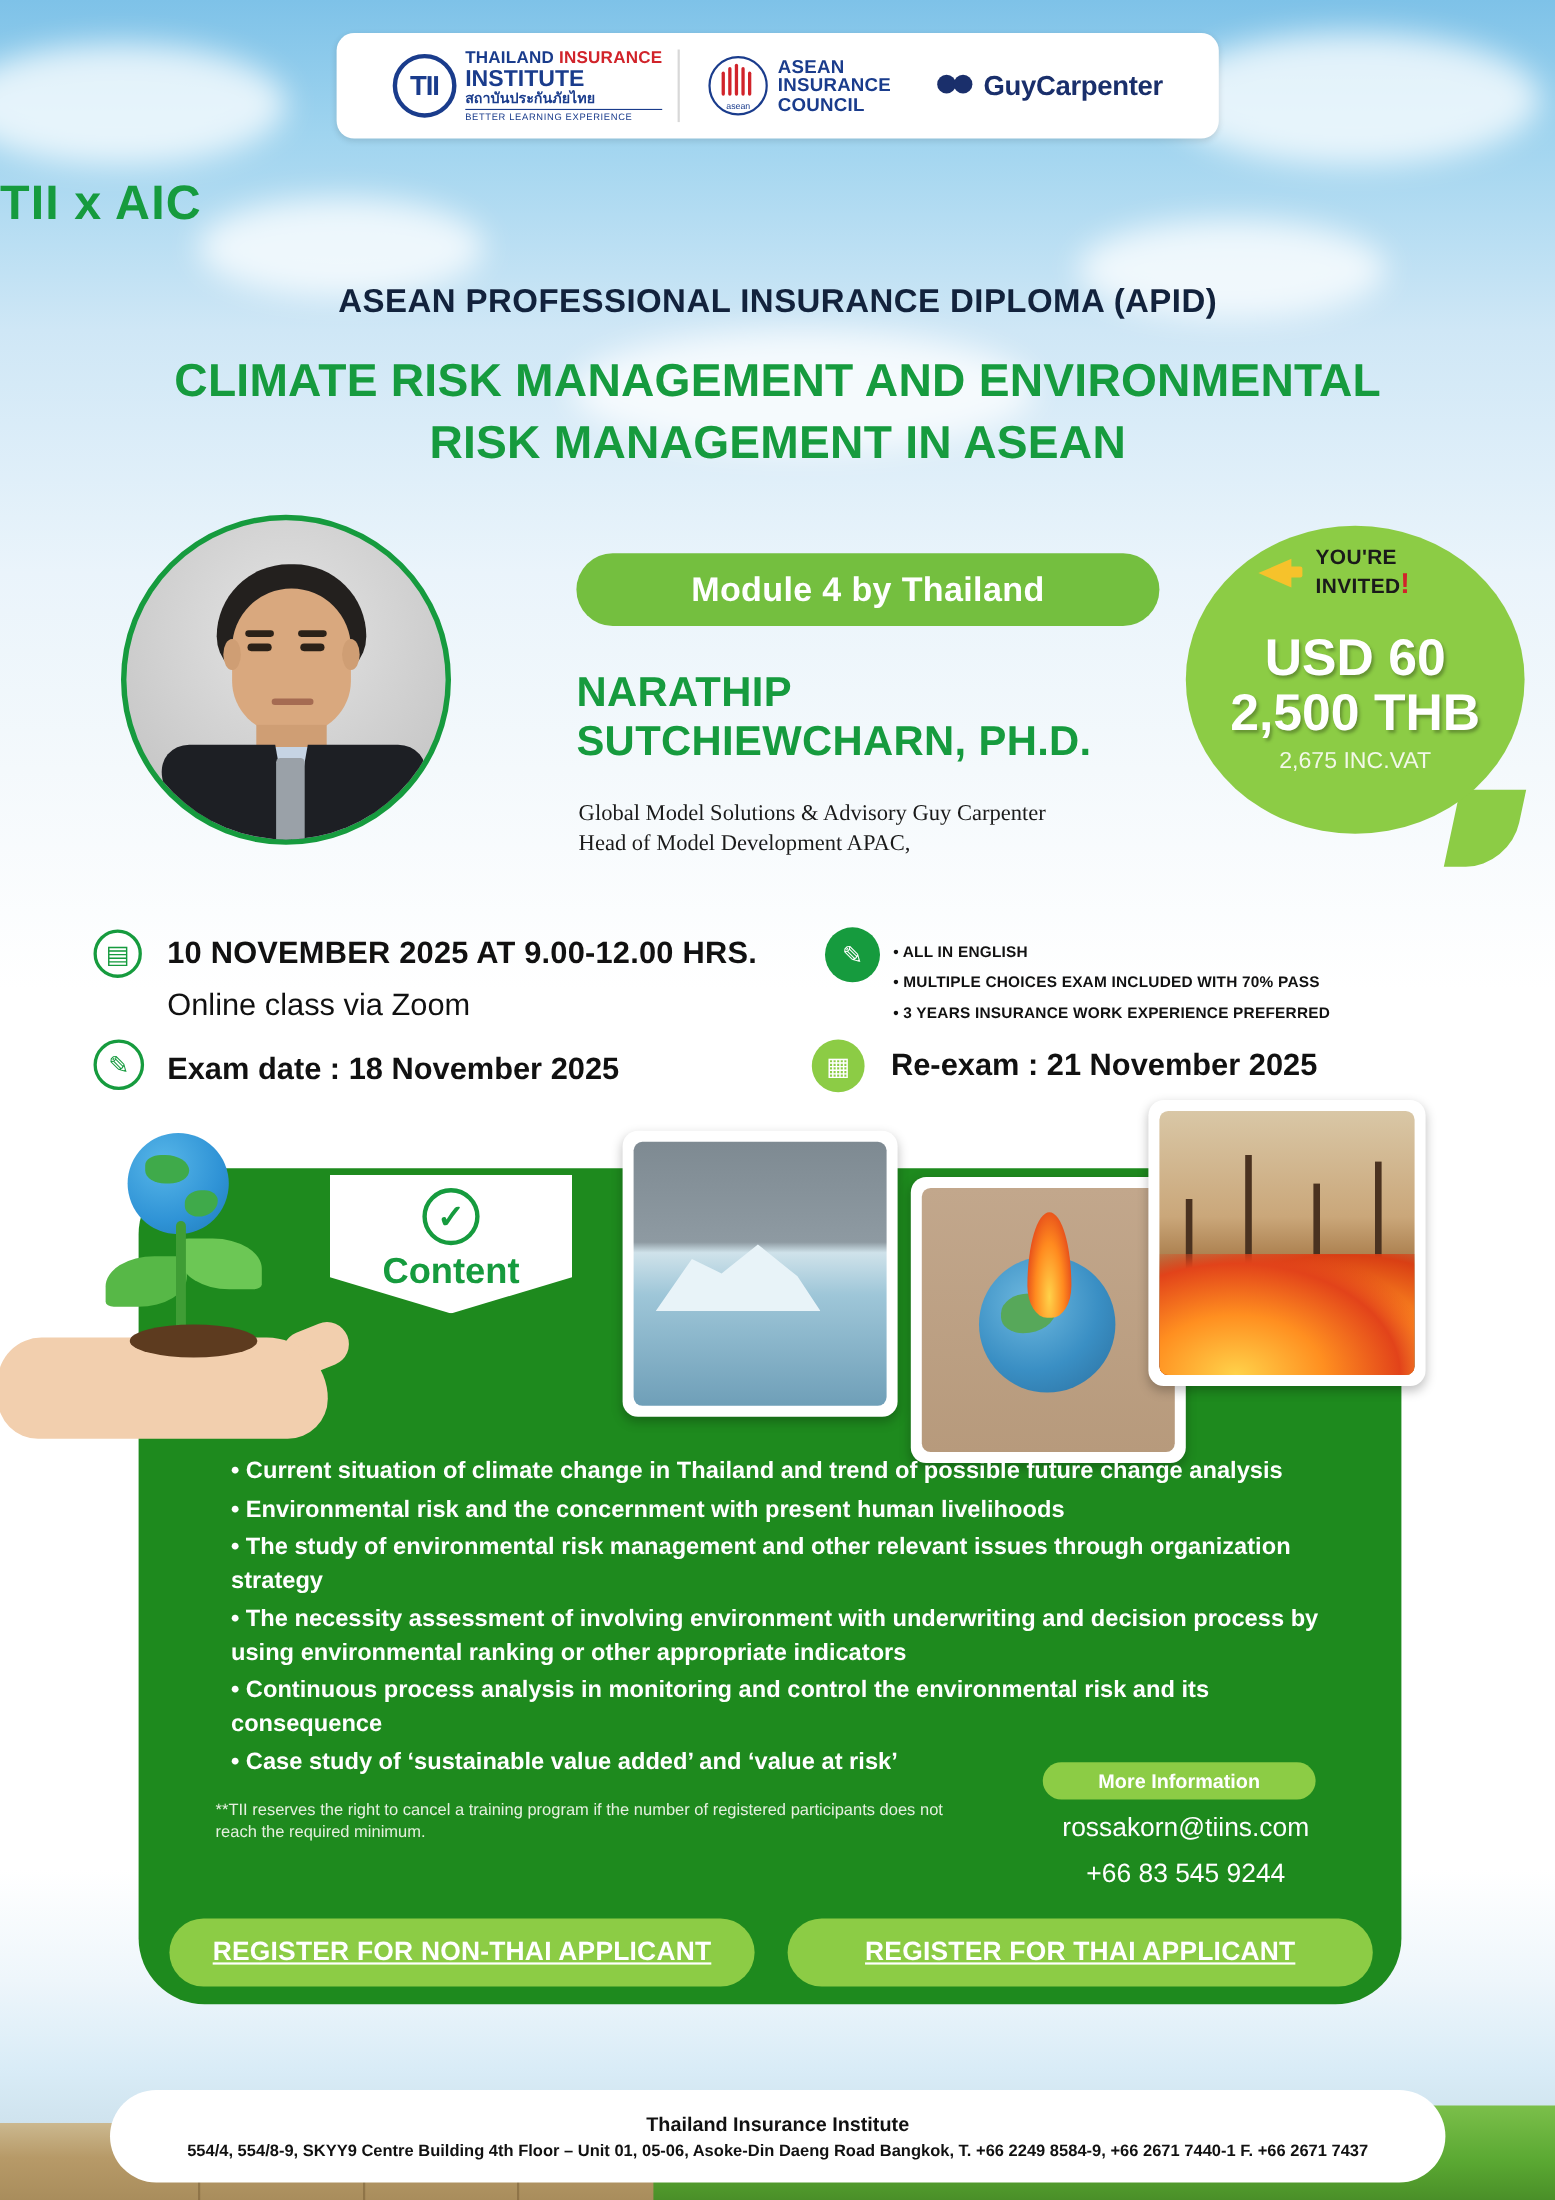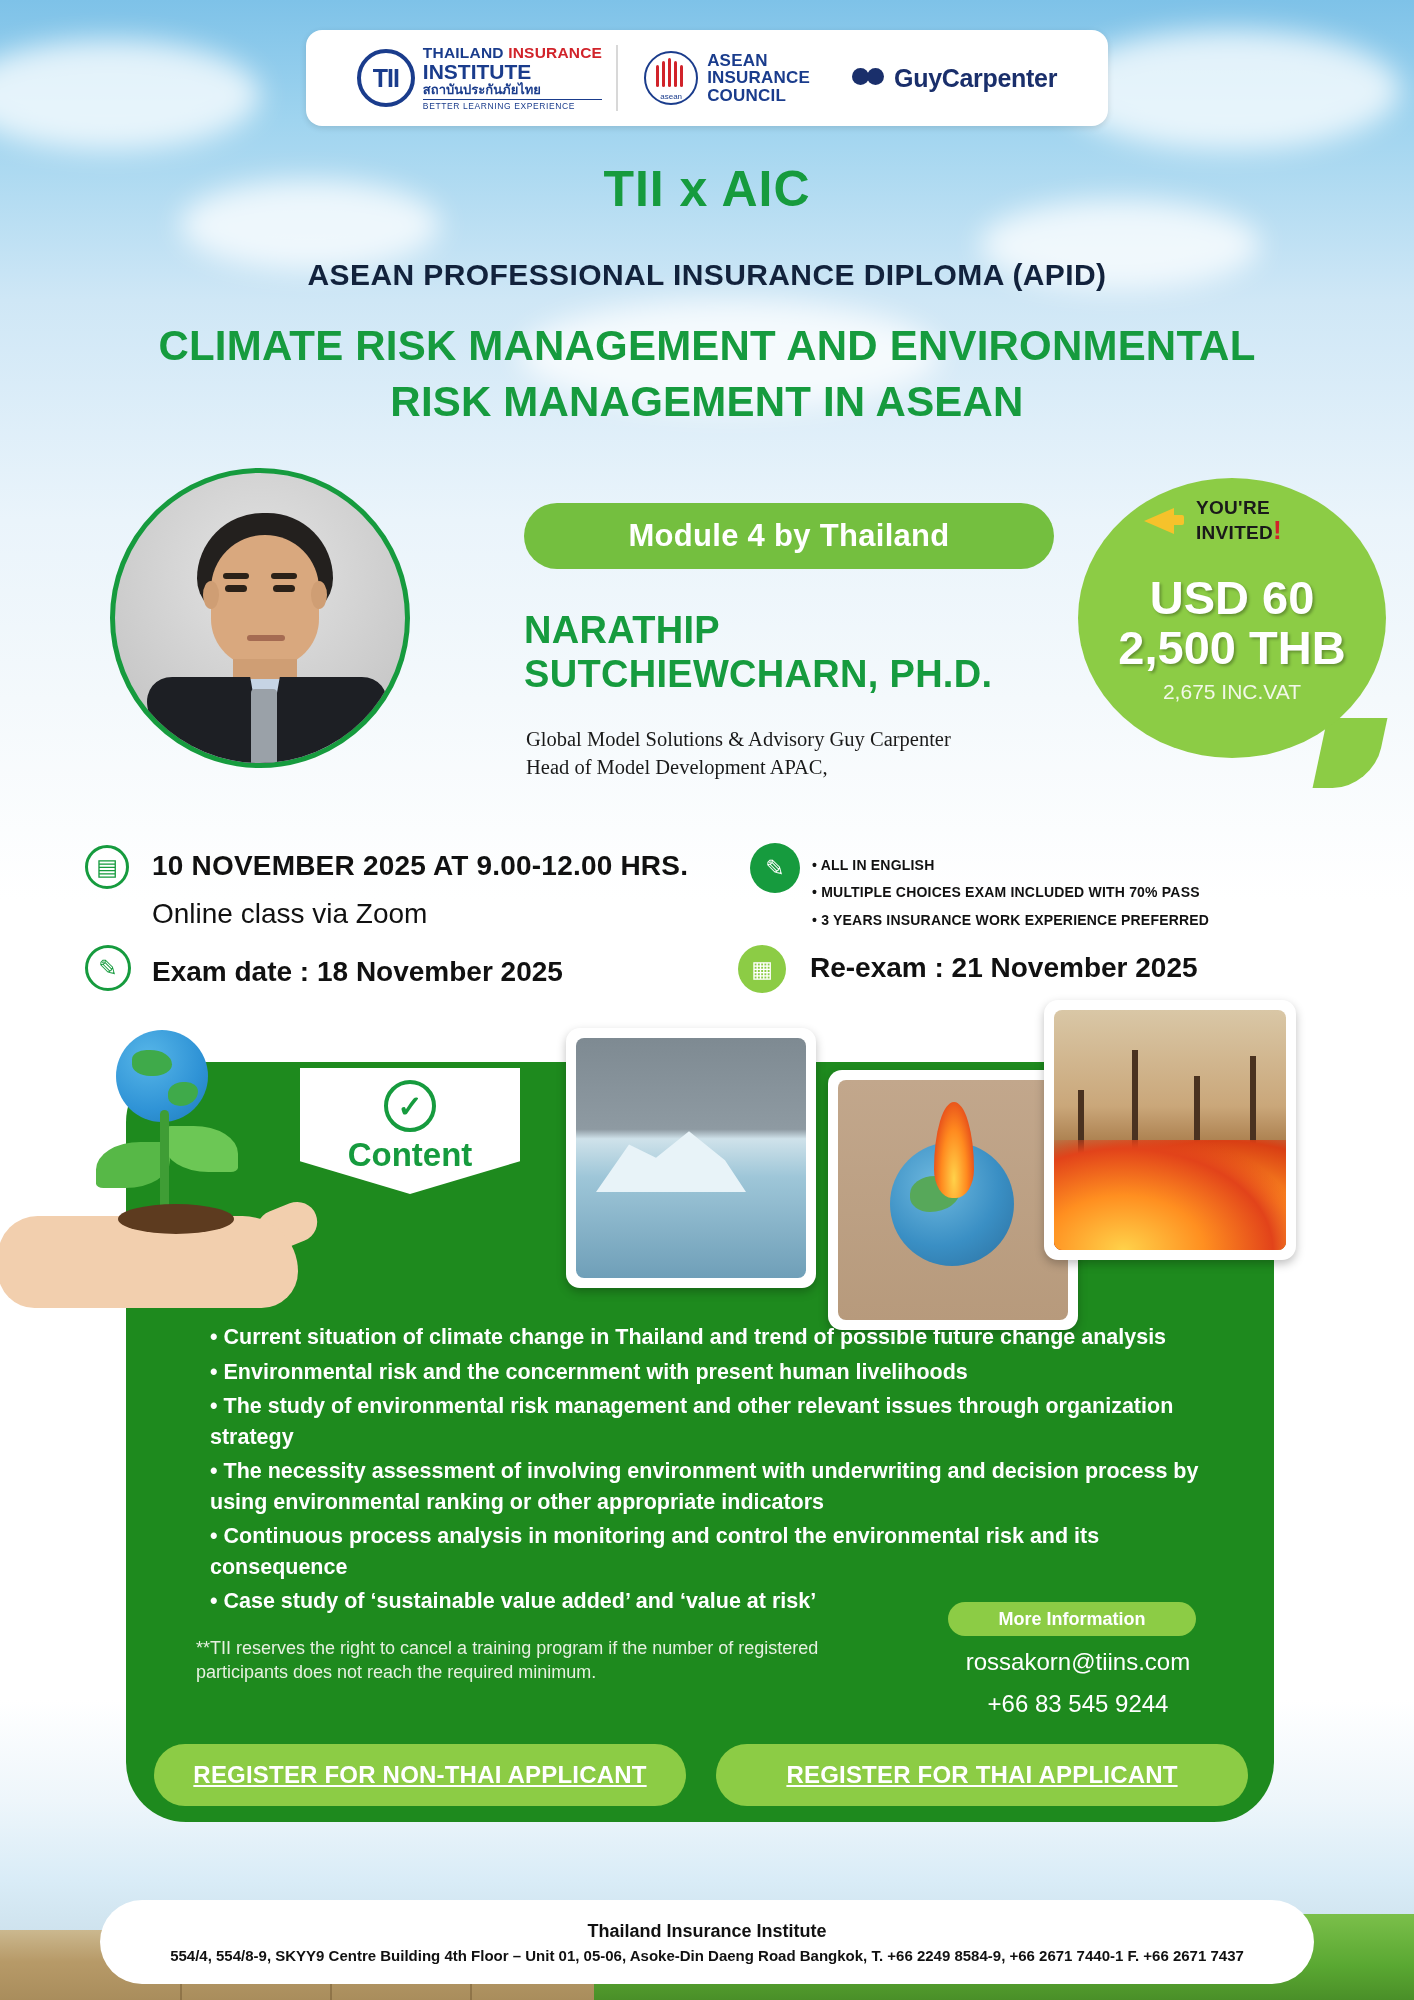--- a/index.html
+++ b/index.html
@@ -71,22 +71,22 @@
   .aic-text { line-height: 1.02; color: #1a3c8c; font-weight: bold; font-size: 17px; letter-spacing: .2px;}
   .gc-logo { display: flex; align-items: center; gap: 8px; }
   .gc-mark { width: 34px; height: 20px; position: relative; }
   .gc-mark span { position: absolute; width: 17px; height: 17px; border-radius: 50%; background: #1a2f6b; }
   .gc-mark span:nth-child(2){ left: 15px; }
   .gc-text { color: #1a2f6b; font-weight: bold; font-size: 25px; letter-spacing: -.3px;}
 
   
   .title-main {
     position: absolute; top: 160px; left: 0; width: 100%;
-    text-align: center; color: #169b3e;
-    font-size: 50px; font-weight: bold; letter-spacing: 1px;
+    color: #169b3e;
+    font-size: 44px; font-weight: bold; letter-spacing: 1px;
   }
   .subtitle {
     position: absolute; top: 258px; left: 0; width: 100%;
     text-align: center; color: #12223c;
     font-size: 30px; font-weight: bold; letter-spacing: .4px;
   }
   .title-big {
     position: absolute; top: 318px; left: 0; width: 100%;
     text-align: center; color: #169b3e;
     font-size: 42px; font-weight: bold; line-height: 1.33;
@@ -276,21 +276,21 @@
   .ph3 .tree { position:absolute; width:6px; background:#4a3220; }
 
   
   .panel-bullets {
     position: absolute; left: 210px; top: 1322px; width: 1000px;
     color: #ffffff; font-size: 21.5px; font-weight: bold; line-height: 1.42;
   }
   .panel-bullets div { margin-bottom: 4px; }
   .disclaimer {
     position: absolute; left: 196px; top: 1636px; width: 700px;
-    color: #e6f0e0; font-size: 18px; line-height: 1.35;
+    color: #e6f0e0; font-size: 15px; line-height: 1.35;
   }
 
   .more-info-pill {
     position: absolute; left: 948px; top: 1602px;
     width: 248px; height: 34px; border-radius: 17px;
     background: #8ccc45; color: #ffffff;
     font-size: 18px; font-weight: bold;
     display: flex; align-items: center; justify-content: center;
   }
   .email { position: absolute; left: 948px; top: 1648px; width: 260px; text-align: center; color:#fff; font-size: 24px; }

